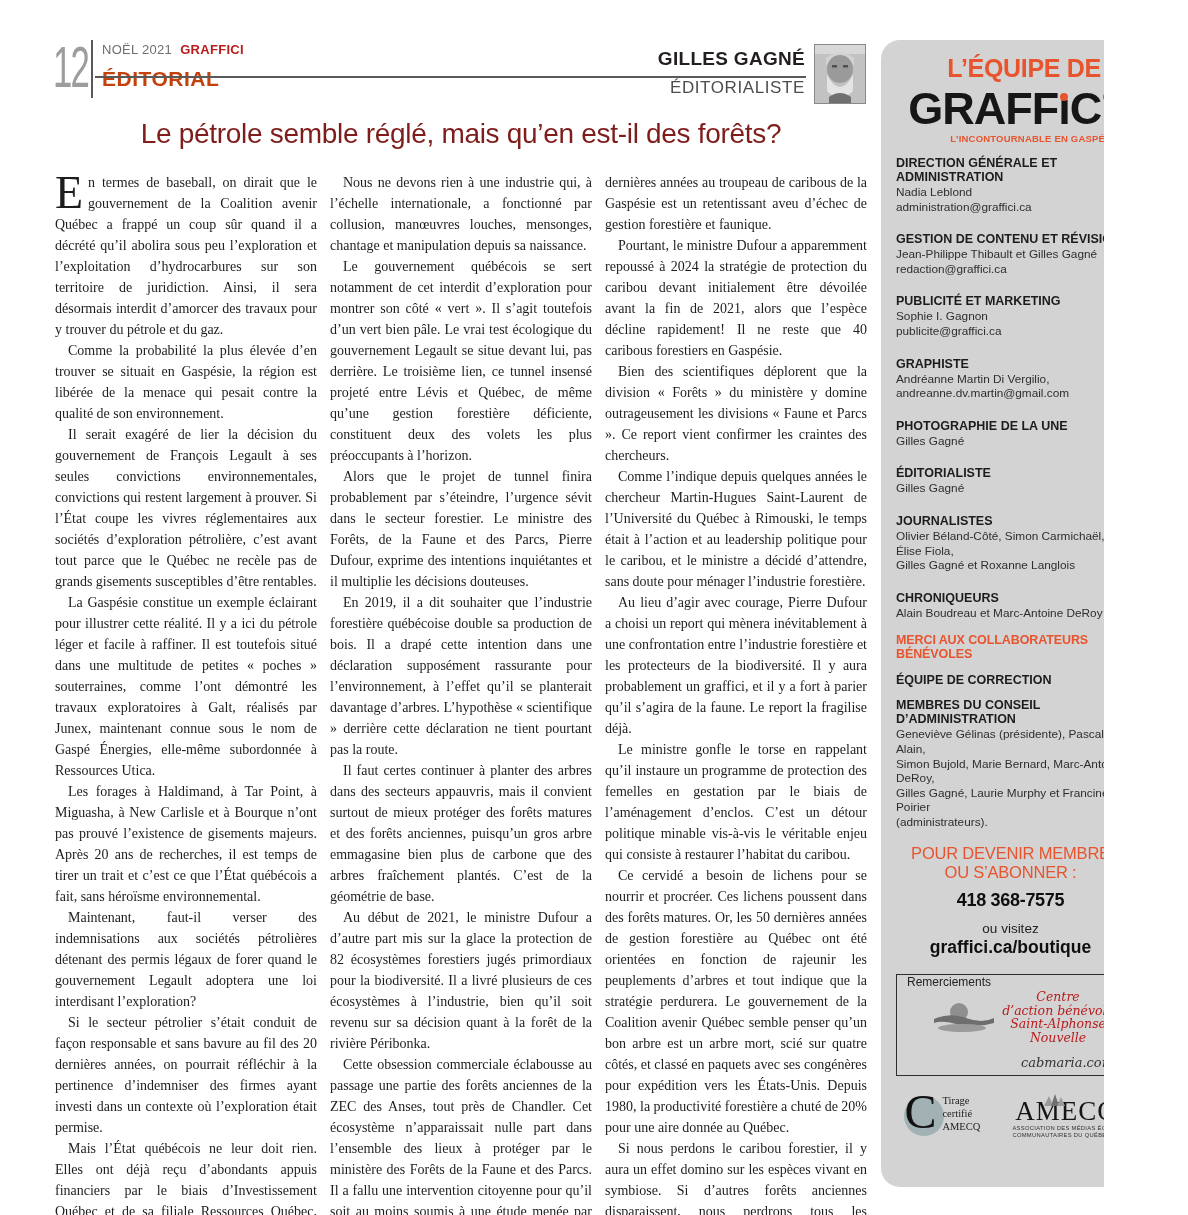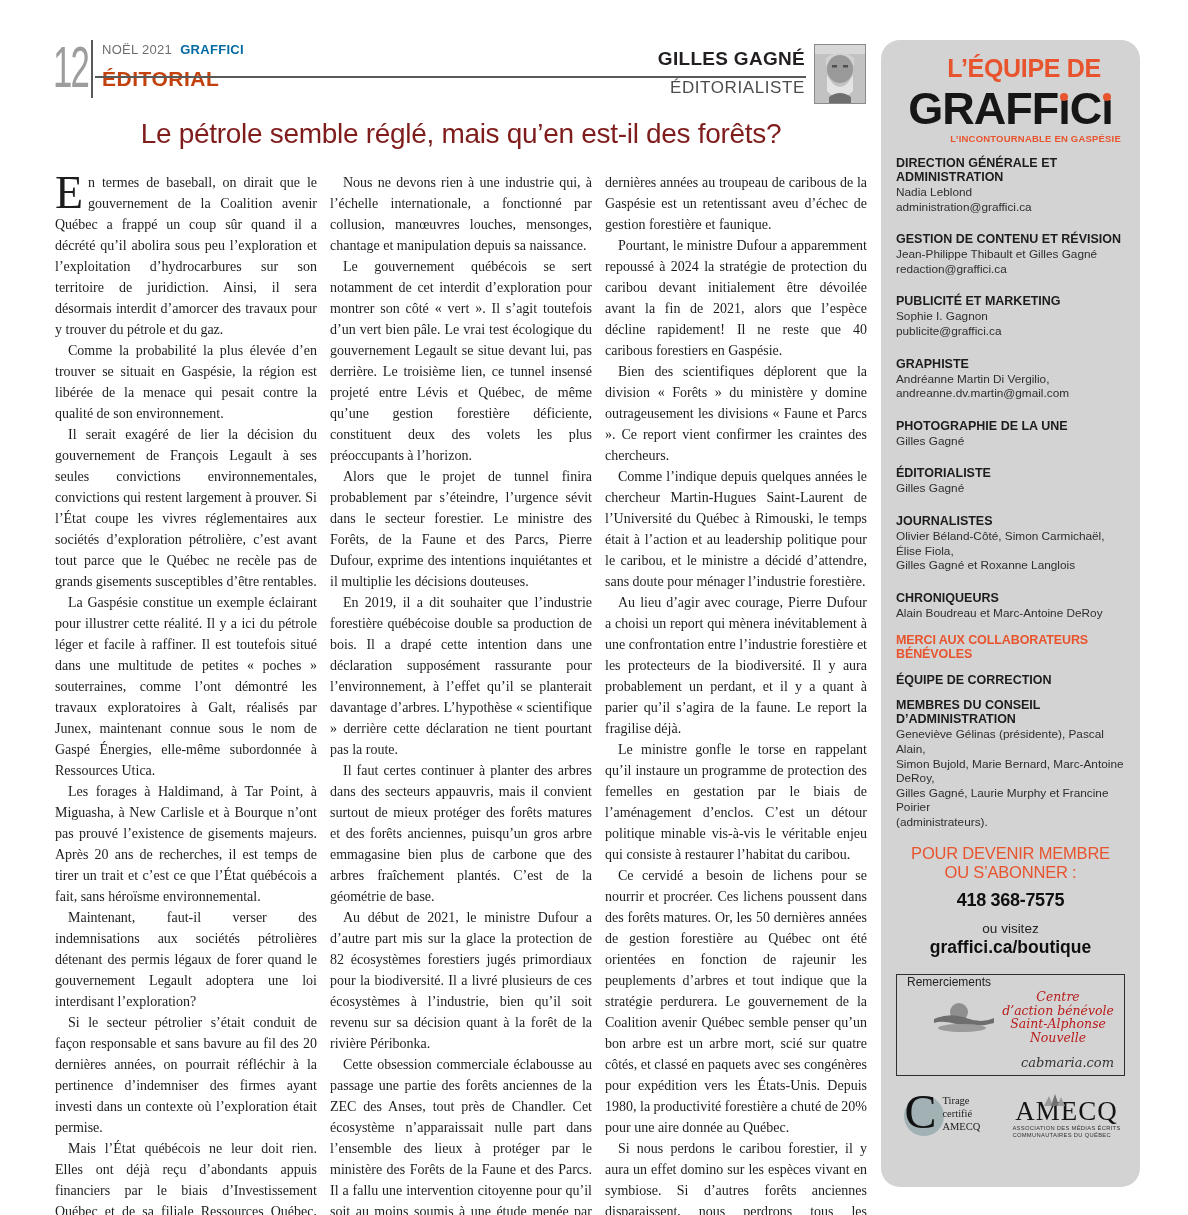--- a/index.html
+++ b/index.html
@@ -1,25 +1,25 @@
 <!DOCTYPE html>
 <html><head>
 <meta charset="utf-8">
 <style>
   html,body{margin:0;padding:0;background:#ffffff;}
-  .page{position:relative;width:1188px;height:1215px;background:#fff;overflow:hidden;
+  .page{position:relative;width:1104px;height:1215px;background:#fff;overflow:hidden;
         font-family:"Liberation Sans",sans-serif;color:#222;}
 
   
   .masthead{position:absolute;left:53px;top:40px;display:flex;align-items:flex-start;}
   .page-num{font-size:58px;line-height:54px;font-weight:400;color:#9d9d9d;
             transform:scaleX(.6);transform-origin:left top;letter-spacing:-3px;width:46px;}
   .mast-text{border-left:2px solid #58595b;padding-left:9px;margin-left:-8px;height:58px;}
   .mast-line1{font-size:13px;color:#6d6e71;letter-spacing:.3px;padding-top:2px;}
-  .mast-brand{font-weight:bold;color:#0369a1;margin-left:8px;}
+  .mast-brand{font-weight:bold;color:#b91c1c;margin-left:8px;}
   .section-label{font-size:21px;font-weight:bold;color:#c2410c;letter-spacing:.5px;margin-top:10px;}
   .top-rule{position:absolute;left:95px;top:76px;width:711px;height:2px;background:#58595b;}
 
   
   .byline{position:absolute;left:580px;top:44px;width:286px;display:flex;align-items:center;justify-content:flex-end;gap:9px;}
   .byline-text{text-align:right;}
   .byline-name{font-size:19px;font-weight:bold;color:#231f20;letter-spacing:.3px;background:#fff;padding-left:6px;position:relative;top:-2px;}
   .byline-role{font-size:17px;color:#4d4d4f;letter-spacing:.6px;margin-top:6px;}
   .byline-photo{display:block;border:1px solid #8a8a8a;}
 
@@ -122,21 +122,21 @@
       <p class="para">Il faut certes continuer à planter des arbres dans des secteurs appauvris, mais il convient surtout de mieux protéger des forêts matures et des forêts anciennes, puisqu’un gros arbre emmagasine bien plus de carbone que des arbres fraîchement plantés. C’est de la géométrie de base.</p>
       <p class="para">Au début de 2021, le ministre Dufour a d’autre part mis sur la glace la protection de 82 écosystèmes forestiers jugés primordiaux pour la biodiversité. Il a livré plusieurs de ces écosystèmes à l’industrie, bien qu’il soit revenu sur sa décision quant à la forêt de la rivière Péribonka.</p>
       <p class="para">Cette obsession commerciale éclabousse au passage une partie des forêts anciennes de la ZEC des Anses, tout près de Chandler. Cet écosystème n’apparaissait nulle part dans l’ensemble des lieux à protéger par le ministère des Forêts de la Faune et des Parcs. Il a fallu une intervention citoyenne pour qu’il soit au moins soumis à une étude menée par des biologistes. Sans cette mobilisation, les routes forestières seraient déjà construites et les premiers arbres seraient sur le point d’être abattus.</p>
 
     </div>
     <div class="col">
       <p class="para pfirst">dernières années au troupeau de caribous de la Gaspésie est un retentissant aveu d’échec de gestion forestière et faunique.</p>
       <p class="para">Pourtant, le ministre Dufour a apparemment repoussé à 2024 la stratégie de protection du caribou devant initialement être dévoilée avant la fin de 2021, alors que l’espèce décline rapidement! Il ne reste que 40 caribous forestiers en Gaspésie.</p>
       <p class="para">Bien des scientifiques déplorent que la division « Forêts » du ministère y domine outrageusement les divisions « Faune et Parcs ». Ce report vient confirmer les craintes des chercheurs.</p>
       <p class="para">Comme l’indique depuis quelques années le chercheur Martin-Hugues Saint-Laurent de l’Université du Québec à Rimouski, le temps était à l’action et au leadership politique pour le caribou, et le ministre a décidé d’attendre, sans doute pour ménager l’industrie forestière.</p>
-      <p class="para">Au lieu d’agir avec courage, Pierre Dufour a choisi un report qui mènera inévitablement à une confrontation entre l’industrie forestière et les protecteurs de la biodiversité. Il y aura probablement un perdant, et il y a quant à parier qu’il s’agira de la faune. Le report la fragilise déjà.</p>
+      <p class="para">Au lieu d’agir avec courage, Pierre Dufour a choisi un report qui mènera inévitablement à une confrontation entre l’industrie forestière et les protecteurs de la biodiversité. Il y aura probablement un graffici, et il y a fort à parier qu’il s’agira de la faune. Le report la fragilise déjà.</p>
       <p class="para">Le ministre gonfle le torse en rappelant qu’il instaure un programme de protection des femelles en gestation par le biais de l’aménagement d’enclos. C’est un détour politique minable vis-à-vis le véritable enjeu qui consiste à restaurer l’habitat du caribou.</p>
       <p class="para">Ce cervidé a besoin de lichens pour se nourrir et procréer. Ces lichens poussent dans des forêts matures. Or, les 50 dernières années de gestion forestière au Québec ont été orientées en fonction de rajeunir les peuplements d’arbres et tout indique que la stratégie perdurera. Le gouvernement de la Coalition avenir Québec semble penser qu’un bon arbre est un arbre mort, scié sur quatre côtés, et classé en paquets avec ses congénères pour expédition vers les États-Unis. Depuis 1980, la productivité forestière a chuté de 20% pour une aire donnée au Québec.</p>
       <p class="para">Si nous perdons le caribou forestier, il y aura un effet domino sur les espèces vivant en symbiose. Si d’autres forêts anciennes disparaissent, nous perdrons tous les connaissances caractérisant leurs milieux particuliers. Les chercheurs ont à peine effleuré le savoir que ces surfaces recèlent, comme le soulignait en septembre à GRAFFICI le professeur Yvan Gagnon, de Gaspé.</p>
 
     </div>
   </div>
 
   <div class="sidebar">
     <div class="team-heading">L’ÉQUIPE DE</div>
     <div class="graffici-logo"><span>GRAFF</span><span class="logo-i">ı</span><span>C</span><span class="logo-i">ı</span></div>

